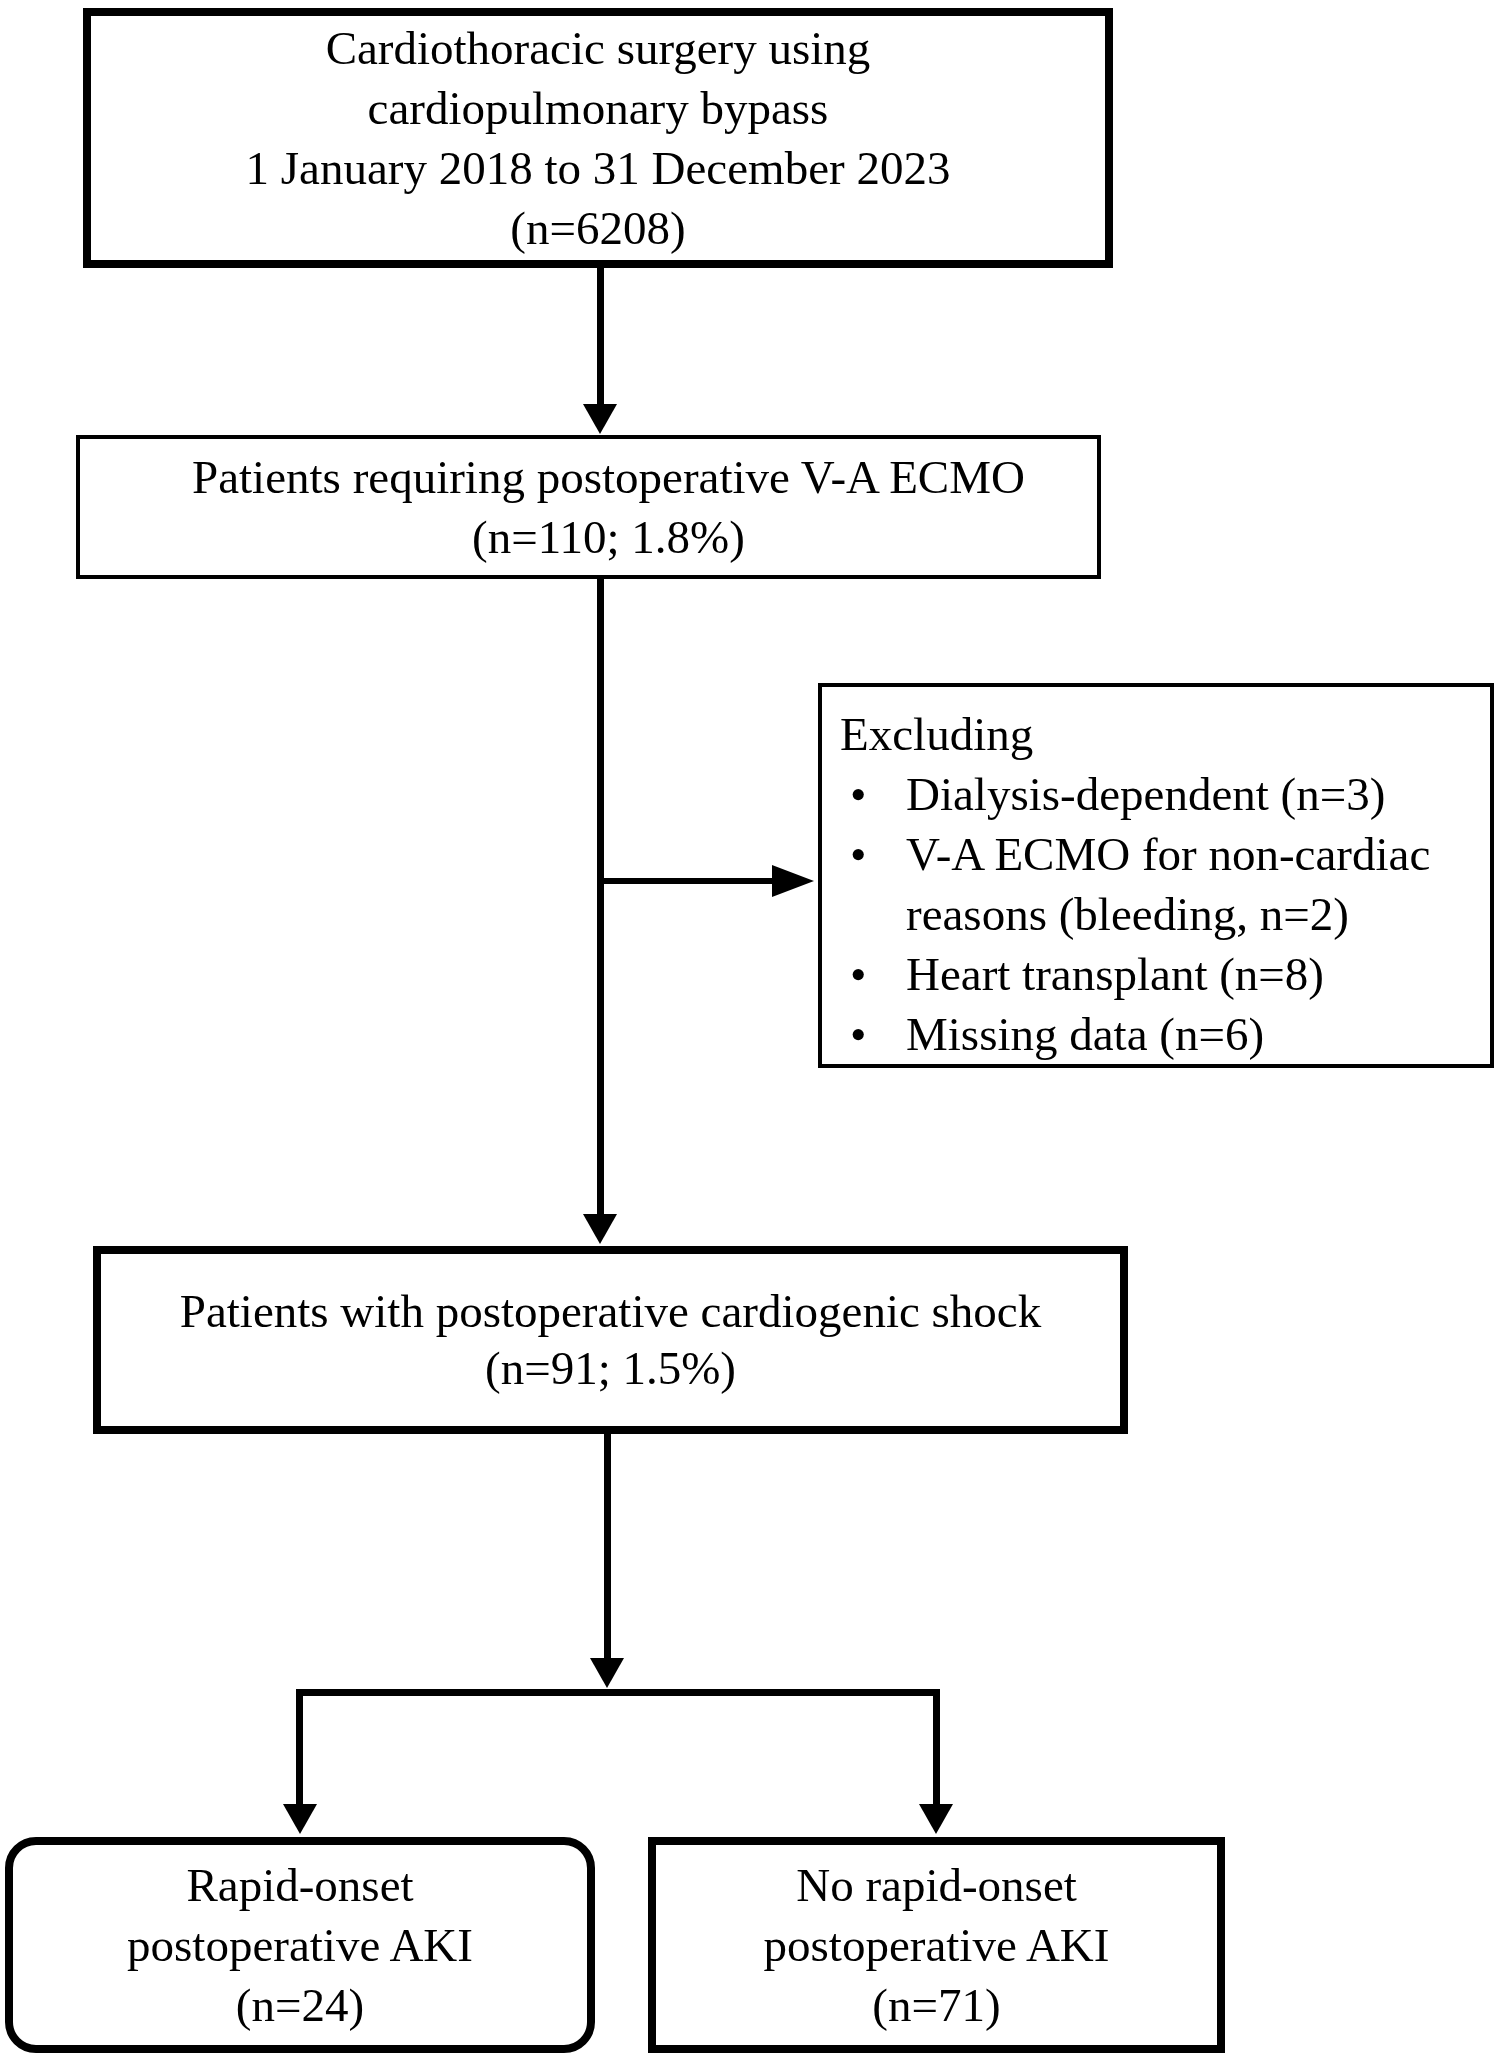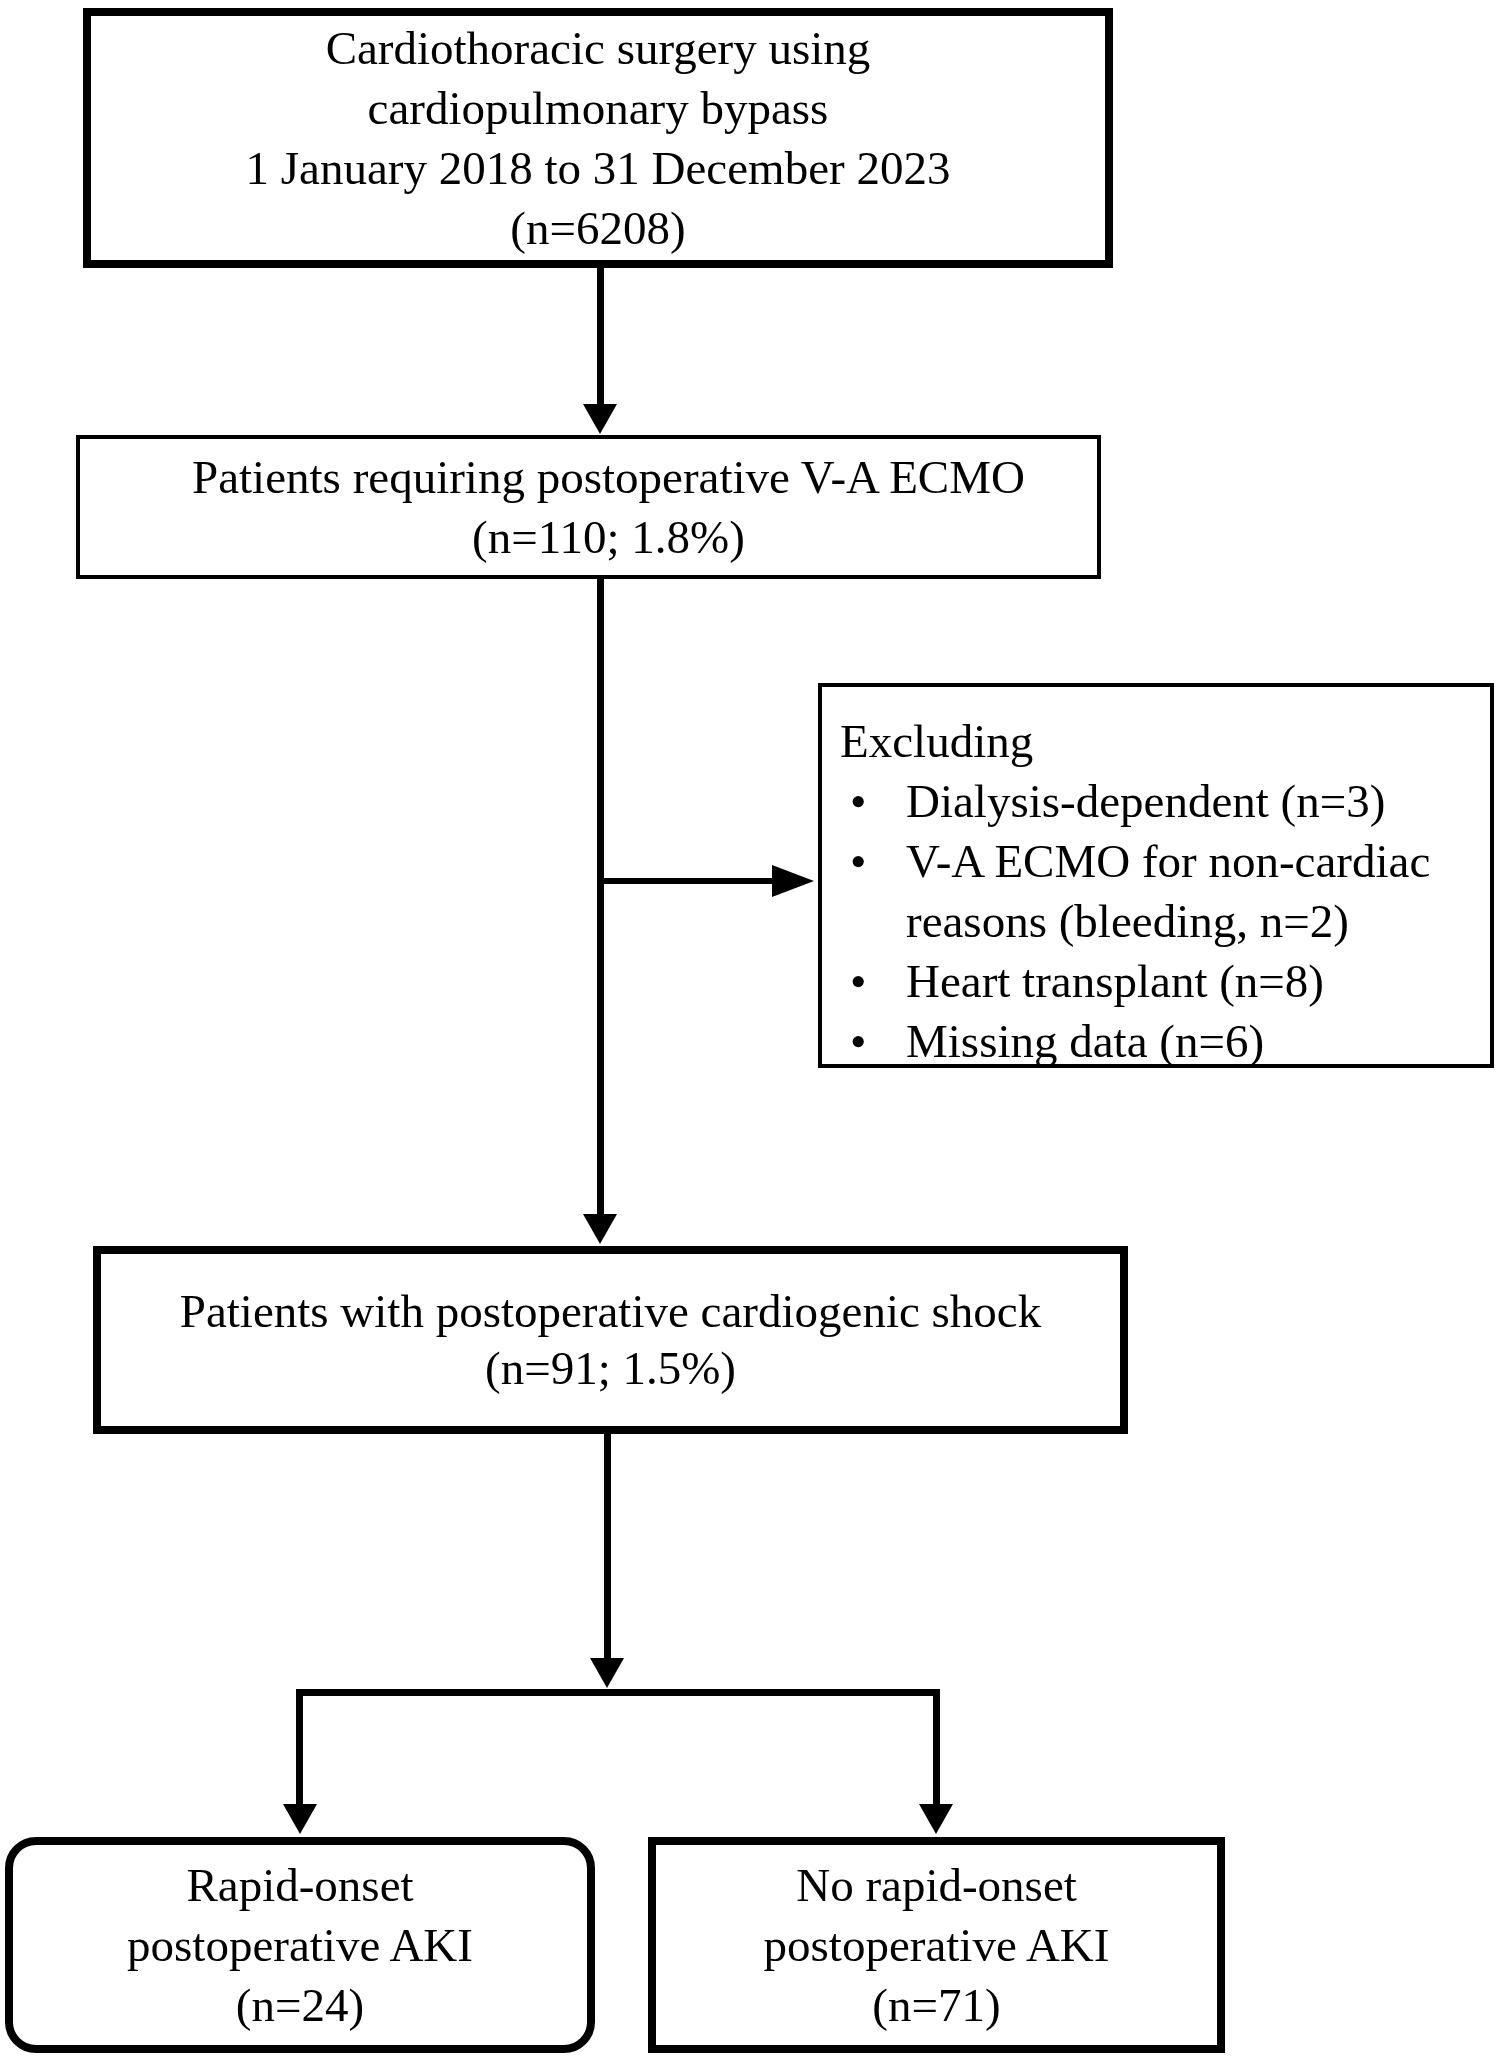--- a/index.html
+++ b/index.html
@@ -27,22 +27,22 @@
     justify-content: center;
     align-items: center;
     text-align: center;
     font-size: 47px;
     line-height: 60px;
   }
   .fbox.thick { border-width: 8px; }
   .fbox.leftalign {
     align-items: stretch;
     text-align: left;
-    justify-content: flex-start;
-    padding-top: 24px;
+    justify-content: flex-end;
+    padding-top: 8px;
   }
   .tline { white-space: nowrap; }
   .fbox.tight { line-height: 57px; text-align: center; }
   .exc-title { padding-left: 18px; }
   .exc-item { position: relative; padding-left: 84px; padding-right: 6px; }
   .exc-item .bullet { position: absolute; left: 28px; top: 0; }
   .vline { position: absolute; width: 7px; background: var(--line); }
   .hline { position: absolute; height: 7px; background: var(--line); }
   .ahead-down {
     position: absolute; width: 0; height: 0;

